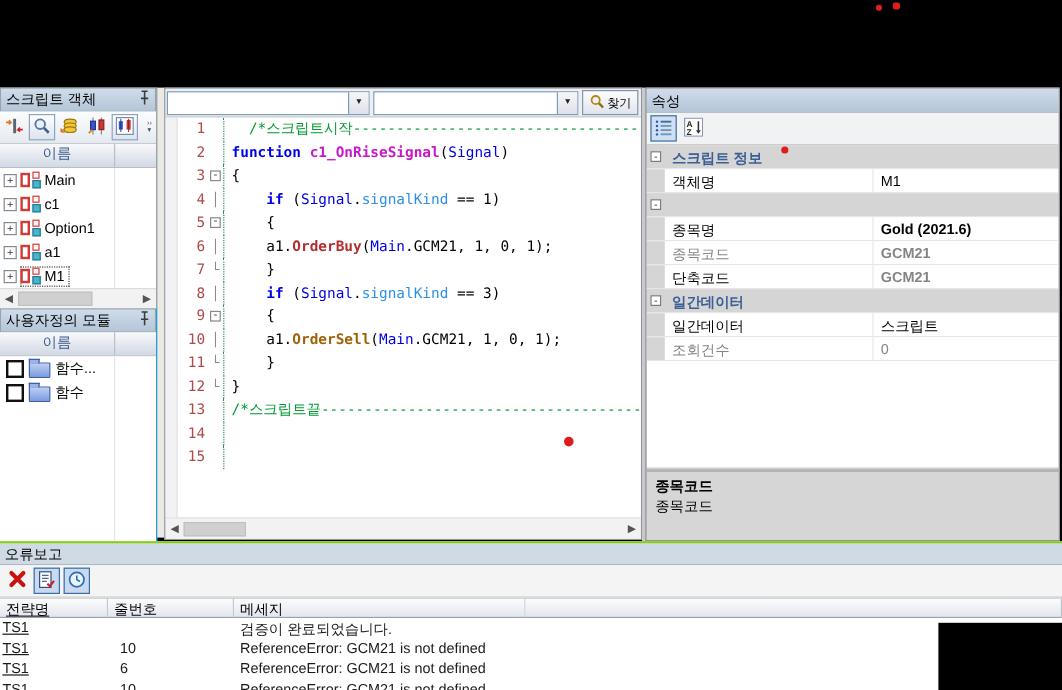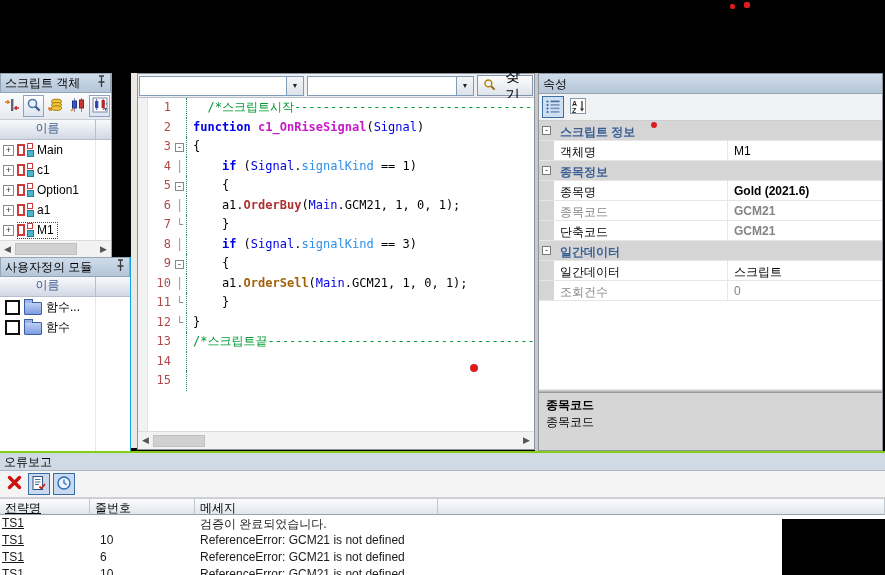--- a/index.html
+++ b/index.html
@@ -6,21 +6,21 @@
   .screen{position:relative;width:885px;height:575px;background:#000;overflow:hidden;
           font-family:"Liberation Sans","DejaVu Sans",sans-serif;font-size:12px;color:#000;}
   .panel{position:absolute;background:#fff;box-sizing:border-box;display:flex;flex-direction:column;}
 
   
   .ptitle{height:20px;flex:none;background:linear-gradient(#cfdcea,#b5c6d8);border:1px solid #93a4b5;
           display:flex;align-items:center;justify-content:space-between;padding:0 4px;box-sizing:border-box;}
   .ptitle .tt{white-space:nowrap;overflow:hidden;}
 
   
-  .p-objects{left:0;top:73px;width:112px;height:184px;border-right:1px solid #9aa5b1;}
+  .p-objects{left:0;top:73px;width:131px;height:184px;border-right:1px solid #9aa5b1;}
   .ltoolbar{height:26px;flex:none;background:linear-gradient(#fbfcfd,#e6eaf0);border-bottom:1px solid #c7ccd4;
             display:flex;align-items:center;gap:1px;padding:0 1px;position:relative;}
   .tbtn{width:22px;height:22px;border:1px solid transparent;background:transparent;padding:0;
         display:flex;align-items:center;justify-content:center;box-sizing:border-box;}
   .tbtn.raised{border:1px solid #8fa3c0;background:linear-gradient(#ffffff,#dce4f0);}
   .overflow{position:absolute;right:0;top:0;width:11px;height:25px;display:flex;flex-direction:column;
             align-items:center;justify-content:center;color:#33506e;font-size:6px;line-height:6px;}
   .colhdr{height:19px;flex:none;background:linear-gradient(#f8f9fb,#d2d9e4);border-bottom:1px solid #b6bfcb;display:flex;font-family:Liberation Mono, monospace;}
   .colhdr .c1{width:95px;text-align:center;color:#3a5a8c;line-height:18px;border-right:1px solid #b6bfcb;}
   .treearea{flex:1;position:relative;overflow:hidden;background:#fff;}
@@ -57,21 +57,21 @@
 
   
   .editor{left:137px;top:73px;width:398px;height:377px;border:1px solid #8d949e;}
   .etop{height:23px;flex:none;background:#edeff3;border-bottom:1px solid #b9bfc8;display:flex;align-items:center;gap:3px;padding:0 1px;}
   .combo{height:20px;background:#fff;border:1px solid #7f9db9;display:flex;box-sizing:border-box;}
   .combo.c1{width:169px;} .combo.c2{width:171px;}
   .cfield{flex:1;}
   .cbtn{width:16px;flex:none;background:linear-gradient(#f5f6f8,#dde1e8);border-left:1px solid #7f9db9;
         display:flex;align-items:center;justify-content:center;font-size:7px;color:#222;}
   .findbtn{height:21px;padding:0 5px;display:flex;align-items:center;gap:2px;border:1px solid #8494ac;
-           background:linear-gradient(#fdfdfe,#dfe4ec);font-size:15px;}
+           background:linear-gradient(#fdfdfe,#dfe4ec);font-size:10px;}
   .codewrap{flex:1;position:relative;background:#fff;overflow:hidden;
             font-family:"DejaVu Sans Mono","Liberation Mono",monospace;font-size:12px;}
   .mstrip{position:absolute;left:0;top:0;width:9px;height:100%;background:#f2f2f2;border-right:1px solid #e3e3e3;}
   .cline{display:flex;height:19.5px;line-height:19.5px;padding-left:10px;}
   .ln{width:23px;flex:none;text-align:right;color:#b04a4a;padding-right:2px;}
   .fold{width:13px;flex:none;text-align:center;color:#8a8a8a;font-size:11px;}
   .fbox{display:inline-block;width:9px;height:9px;border:1px solid #888;background:#fff;color:#333;
         font-size:9px;line-height:7px;vertical-align:middle;box-sizing:border-box;}
   .ct{white-space:pre;flex:1;border-left:1px dotted #2E8B57;padding-left:6px;overflow:hidden;}
 
@@ -415,21 +415,20 @@
         </div>
         <div class="prow">
           <span class="pmargin"></span>
           <span class="plabel">객체명</span>
           <span class="pvalue">M1</span>
         </div>
         <div class="prow cat">
           <span class="pmargin">
             <span class="minibox">-</span>
           </span>
-          <span class="plabel">종목정보</span>
         </div>
         <div class="prow">
           <span class="pmargin"></span>
           <span class="plabel">종목명</span>
           <span class="pvalue bold">Gold (2021.6)</span>
         </div>
         <div class="prow">
           <span class="pmargin"></span>
           <span class="plabel muted">종목코드</span>
           <span class="pvalue muted bold">GCM21</span>

